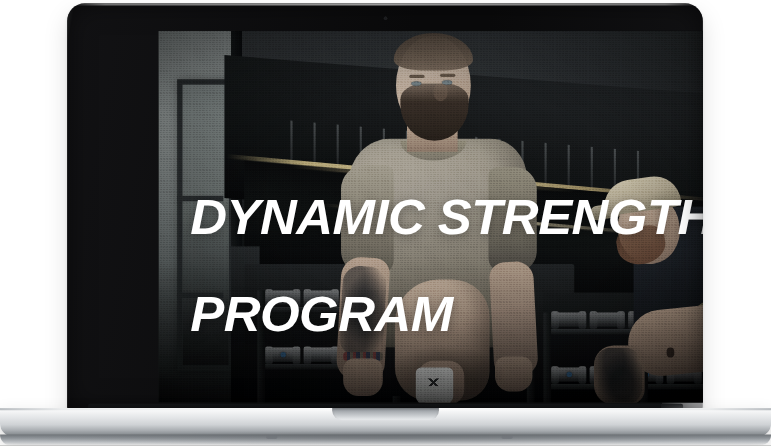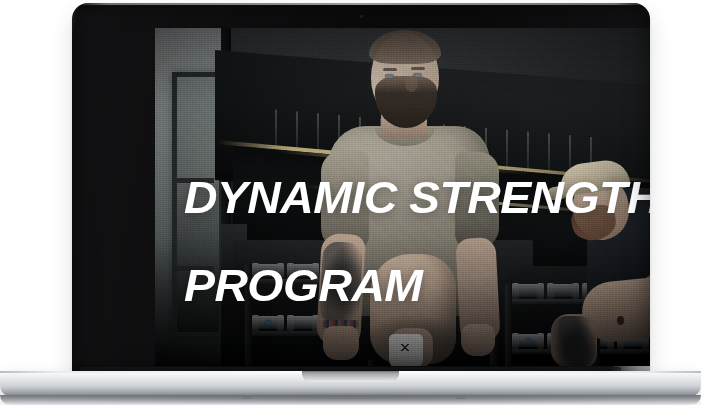--- a/index.html
+++ b/index.html
@@ -29,21 +29,21 @@
   .laptop {
     position: absolute;
     left: 0; top: 0;
     width: 701px;
     height: 405px;
   }
 
   
   .lid {
     position: absolute;
-    left: 72px;
+    left: 61px;
     top: 3px;
     width: 578px;
     height: 370px;
     border-radius: 16px 16px 3px 3px;
     background:
       linear-gradient(100deg,
         #d9dadc 0px, #b9bbbd 1.4px,
         #262729 2.6px, #121214 7px,
         #0a0a0b 50%, #0a0a0b 60%,
         #121214 94%, #2b2c2e 97.4px,

